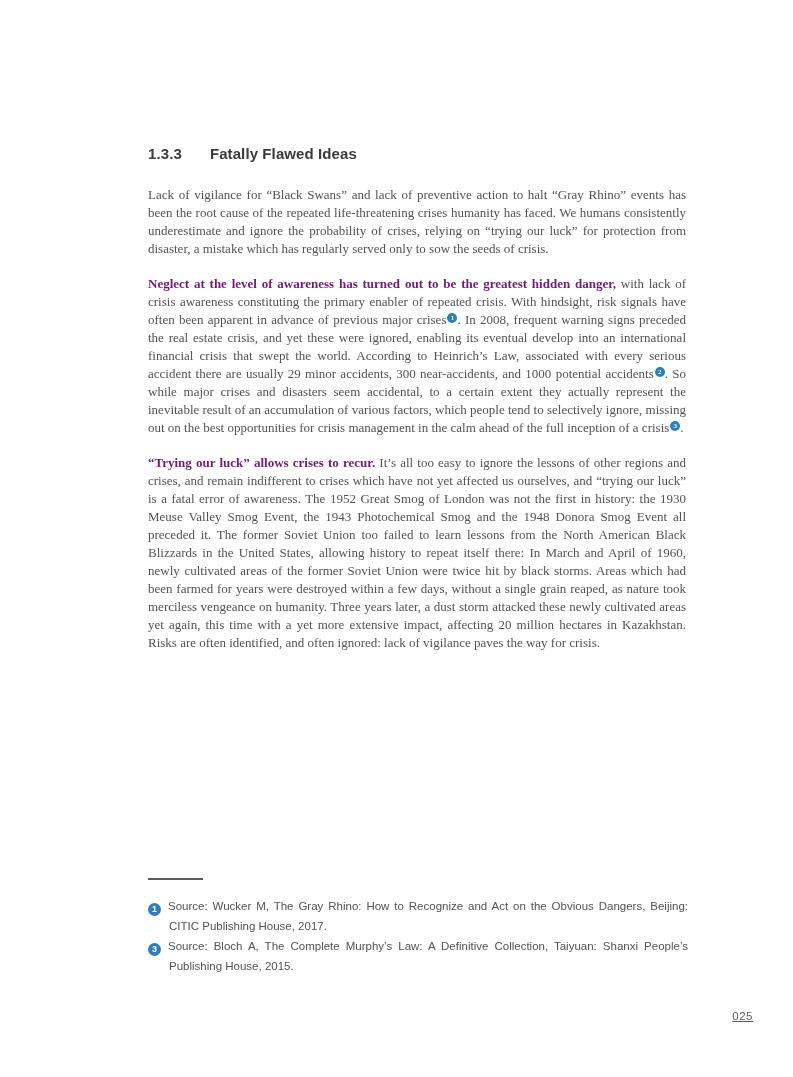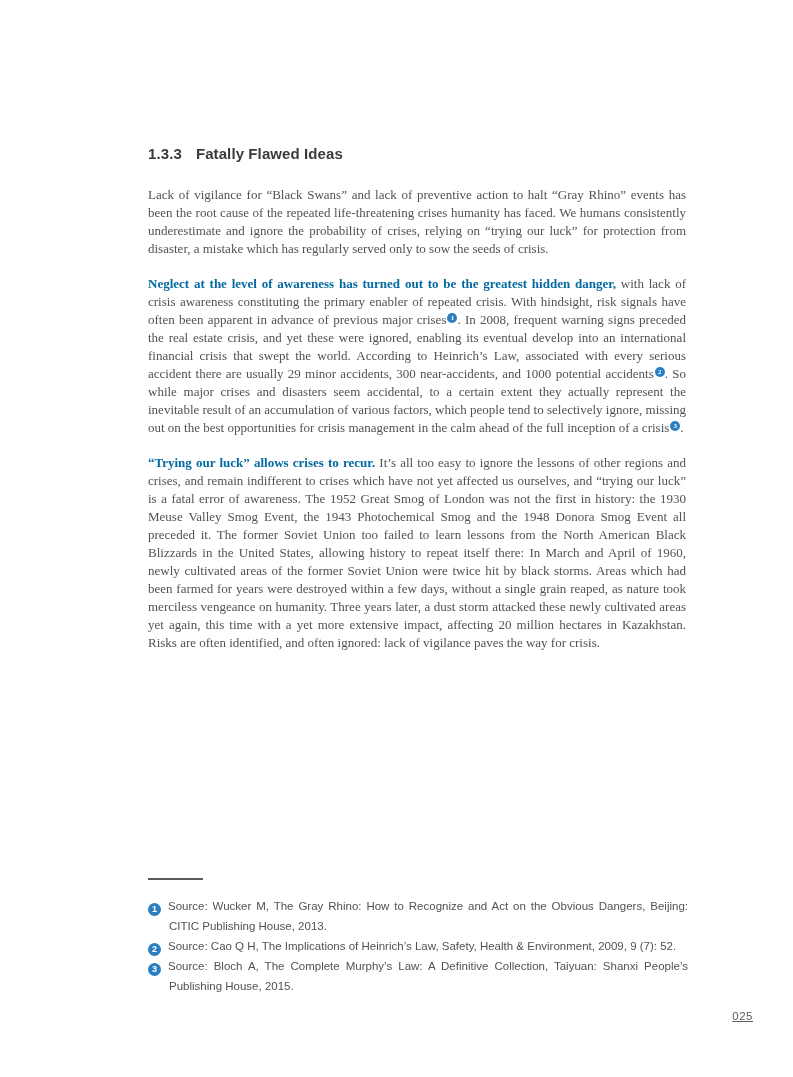--- a/index.html
+++ b/index.html
@@ -16,30 +16,30 @@
     width: 538px;
     color: #515254;
   }
   .heading {
     font-size: 15px;
     font-weight: bold;
     color: #3a3b3d;
     margin: 0 0 24px 0;
     letter-spacing: 0.1px;
   }
-  .heading .sec-num { margin-right: 14px; }
+  .heading .sec-num { margin-right: 28px; }
   .para {
     font-size: 13px;
     line-height: 18px;
     text-align: justify;
     margin: 0 0 17px 0;
     color: #515254;
     font-family: Liberation Serif, serif;
   }
-  .para b { color: #0369a1; }
+  .para b { color: #701a75; }
   .fnmark {
     display: inline-block;
     width: 10px; height: 10px;
     border-radius: 50%;
     background: #2b7fc1;
     color: #ffffff;
     font-size: 7px;
     line-height: 10px;
     text-align: center;
     vertical-align: 4px;
@@ -110,24 +110,21 @@
 
     <p class="para">
       <b>“Trying our luck” allows crises to recur.</b><span> It’s all too easy to ignore the lessons of other regions and crises, and remain indifferent to crises which have not yet affected us ourselves, and “trying our luck” is a fatal error of awareness. The 1952 Great Smog of London was not the first in history: the 1930 Meuse Valley Smog Event, the 1943 Photochemical Smog and the 1948 Donora Smog Event all preceded it. The former Soviet Union too failed to learn lessons from the North American Black Blizzards in the United States, allowing history to repeat itself there: In March and April of 1960, newly cultivated areas of the former Soviet Union were twice hit by black storms. Areas which had been farmed for years were destroyed within a few days, without a single grain reaped, as nature took merciless vengeance on humanity. Three years later, a dust storm attacked these newly cultivated areas yet again, this time with a yet more extensive impact, affecting 20 million hectares in Kazakhstan. Risks are often identified, and often ignored: lack of vigilance paves the way for crisis.</span>
     </p>
 
   </main>
 
   <footer class="footnotes">
     <div class="fn-rule"></div>
     <p class="fn">
-      <span class="fn-num">1</span><span>Source: Wucker M, The Gray Rhino: How to Recognize and Act on the Obvious Dangers, Beijing: CITIC Publishing House, 2013.</span>
-    </p>
-    <p class="fn">
-      <span class="fn-num">2</span><span>Source: Cao Q H, The Implications of Heinrich’s Law, Safety, Health &amp; Environment, 2009, 9 (7): 52.</span>
+      <span class="fn-num">1</span><span>Source: Wucker M, The Gray Rhino: How to Recognize and Act on the Obvious Dangers, Beijing: CITIC Publishing House, 2017.</span>
     </p>
     <p class="fn">
       <span class="fn-num">3</span><span>Source: Bloch A, The Complete Murphy’s Law: A Definitive Collection, Taiyuan: Shanxi People’s Publishing House, 2015.</span>
     </p>
   </footer>
 
   <div class="page-number">025</div>
 
 </div>
 

